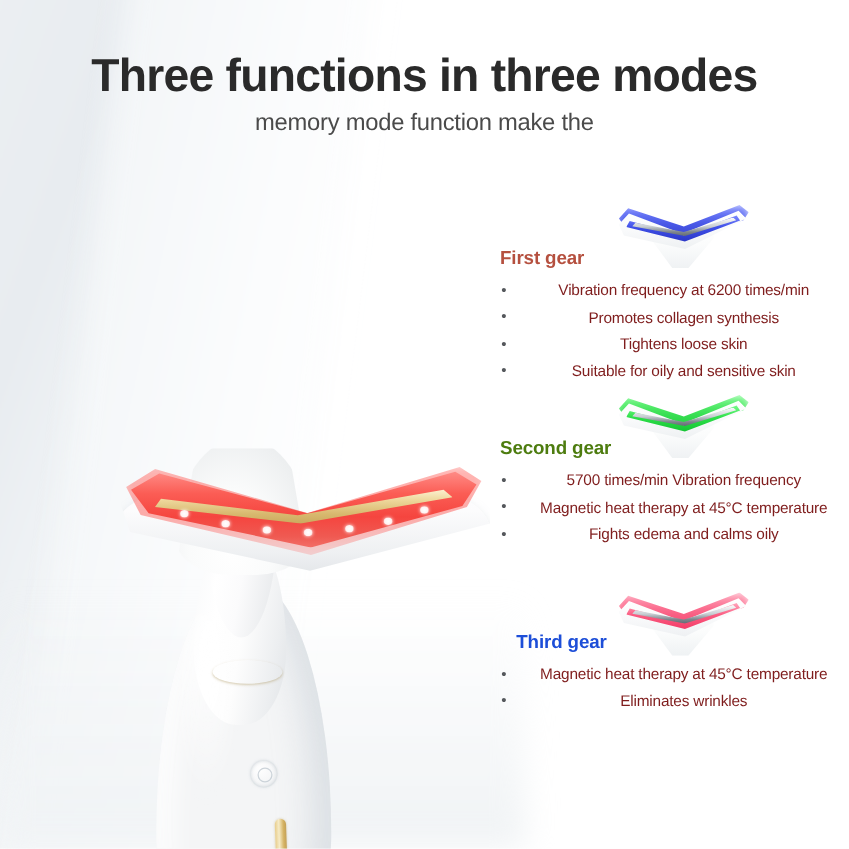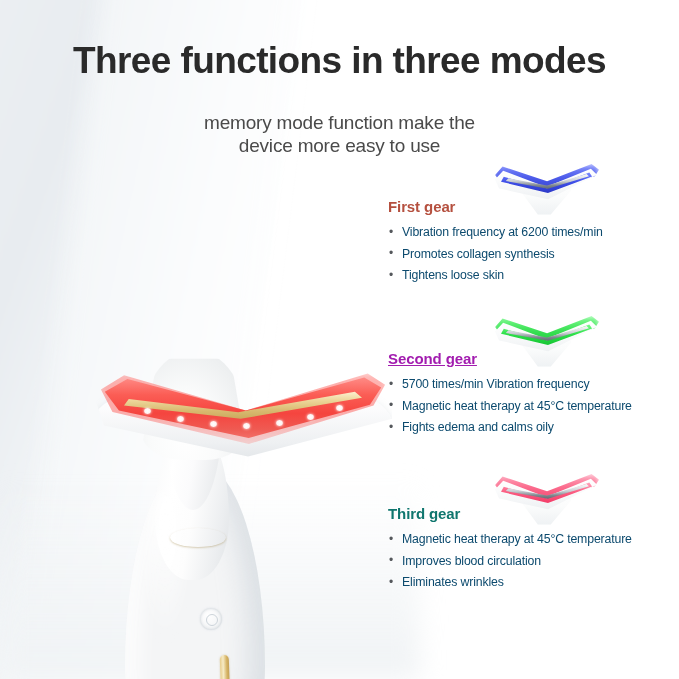--- a/index.html
+++ b/index.html
@@ -66,21 +66,20 @@
   .subtitle {
     position: absolute;
     left: 0;
     top: 87px;
     width: 679px;
     text-align: center;
     font-size: 19px;
     color: #4a4a4a;
     line-height: 23px;
     letter-spacing: -0.2px;
-    margin-top: 24px;
   }
 
   
   .product {
     position: absolute;
     left: 40px;
     top: 180px;
     width: 330px;
     height: 450px;
   }
@@ -240,42 +239,43 @@
     width: 7px;
     height: 6px;
     border-radius: 50%;
     background: radial-gradient(circle, #ffffff 0%, #fff3f2 55%, rgba(255,230,228,0.7) 100%);
     box-shadow: 0 0 3px rgba(255,255,255,0.95);
   }
 
   
   .gear {
     position: absolute;
-    left: 388px;
+    left: 400px;
     width: 280px;
   }
   .gear-title {
     font-size: 15px;
     font-weight: bold;
     margin: 0 0 7px 0;
     letter-spacing: -0.1px;
   }
   .gear-list {
     list-style: none;
     margin: 0;
     padding: 0;
   }
   .gear-list li {
     position: relative;
     font-size: 12.3px;
-    color: #0c4a6e;
+    color: #7f1d1d;
     line-height: 21.5px;
     padding-left: 14px;
     white-space: nowrap;
     letter-spacing: -0.15px;
+    text-align: center;
   }
   .gear-list li::before {
     content: "\2022";
     position: absolute;
     left: 1px;
     top: -0.5px;
     color: #55585c;
     font-size: 12px;
   }
 
@@ -332,21 +332,20 @@
 
 <div id="page">
 
   <div class="bg-band"></div>
   <div class="bg-band2"></div>
   <div class="bg-bottom"></div>
 
   <div class="title">Three functions in three modes</div>
   <div class="subtitle">
     <div>memory mode function make the</div>
-    <div>device more easy to use</div>
   </div>
 
   <div class="product">
 
     <div class="body-main"></div>
     <div class="body-narrow"></div>
     <div class="body-hilite"></div>
     <div class="neck"></div>
     <div class="flare"></div>
 
@@ -371,51 +370,51 @@
         </div>
     </div>
   </div>
 
   <div class="gear" style="top:198px">
     <div class="gear-title" style="color: rgb(181, 80, 63);">First gear</div>
     <ul class="gear-list">
         <li>Vibration frequency at 6200 times/min</li>
         <li>Promotes collagen synthesis</li>
         <li>Tightens loose skin</li>
+        <li>Suitable for oily and sensitive skin</li>
       </ul>
   </div>
   <div class="mini" style="left:487px; top:160px">
     <div class="mini-body"></div>
     <div class="mini-glow dim-blue"></div>
     <div class="mini-wing"></div>
     <div class="mini-arc dim-blue"></div>
     <div class="mini-chrome"></div>
   </div>
 
   <div class="gear" style="top:350px">
-    <div class="gear-title" style="color: #a21caf; text-decoration: underline;">Second gear</div>
+    <div class="gear-title" style="color: #4d7c0f;">Second gear</div>
     <ul class="gear-list">
         <li>5700 times/min Vibration frequency</li>
         <li>Magnetic heat therapy at 45°C temperature</li>
         <li>Fights edema and calms oily</li>
       </ul>
   </div>
   <div class="mini" style="left:487px; top:312px">
     <div class="mini-body"></div>
     <div class="mini-glow dim-green"></div>
     <div class="mini-wing"></div>
     <div class="mini-arc dim-green"></div>
     <div class="mini-chrome"></div>
   </div>
 
   <div class="gear" style="top:505px">
-    <div class="gear-title" style="color: #0f766e;">Third gear</div>
+    <div class="gear-title" style="color: #1d4ed8; margin-left: 13px;">Third gear</div>
     <ul class="gear-list">
         <li>Magnetic heat therapy at 45°C temperature</li>
-        <li>Improves blood circulation</li>
         <li>Eliminates wrinkles</li>
       </ul>
   </div>
   <div class="mini" style="left:487px; top:470px">
     <div class="mini-body"></div>
     <div class="mini-glow dim-pink"></div>
     <div class="mini-wing"></div>
     <div class="mini-arc dim-pink"></div>
     <div class="mini-chrome"></div>
   </div>

